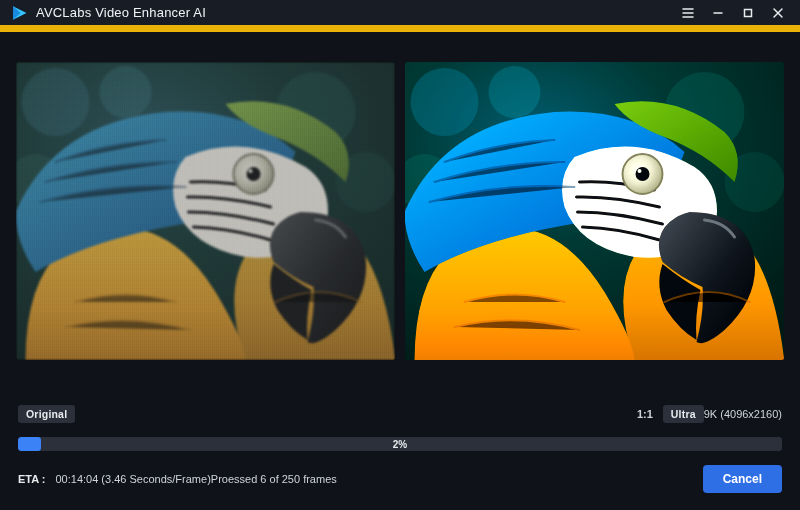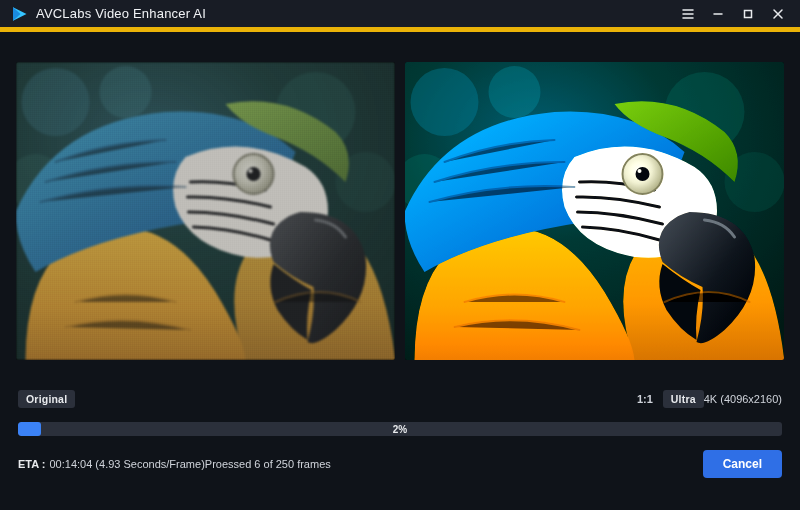--- a/index.html
+++ b/index.html
@@ -12,21 +12,21 @@
     display: flex;
     flex-direction: column;
   }
   
   .titlebar {
     height: 32px;
     background: #181c25;
     display: flex;
     align-items: center;
     padding: 0 8px 0 10px;
-    border-bottom: 5px solid #eab308;
+    border-bottom: 7px solid #eab308;
   }
   .logo {
     display: flex;
     align-items: center;
     gap: 8px;
   }
   .logo svg { display: block; }
   .app-title { font-size: 13px; font-weight: 500; color: #f0f2f5; letter-spacing: .2px; }
   .spacer { flex: 1; }
   .win-controls { display: flex; gap: 2px; }
@@ -61,21 +61,21 @@
     content: "";
     position: absolute; inset: 0;
     background-image:
       repeating-linear-gradient(0deg, rgba(255,255,255,.03) 0 1px, transparent 1px 2px),
       repeating-linear-gradient(90deg, rgba(0,0,0,.04) 0 1px, transparent 1px 2px);
     mix-blend-mode: overlay;
     pointer-events: none;
   }
   
   .info-row {
-    margin-top: 30px;
+    margin-top: 45px;
     display: flex;
     align-items: center;
     gap: 10px;
     padding: 0 2px;
   }
   .badge {
     background: #2b303b;
     color: #e8eaed;
     font-size: 10.5px;
     font-weight: 600;
@@ -106,21 +106,21 @@
     color: #e8eaed; font-size: 10px; font-weight: 600;
   }
   
   .footer-row {
     margin-top: 14px;
     display: flex;
     align-items: center;
     padding: 0 2px 14px 2px;
   }
   .eta { color: #cfd3da; font-size: 11px; }
-  .eta b { color: #e8eaed; font-weight: 700; margin-right: 4px; }
+  .eta b { color: #e8eaed; font-weight: 700; margin-right: 10px; }
   .frames-text { flex: 1; text-align: left; color: #cfd3da; font-size: 11px; }
   .cancel-btn {
     background: #2f6fe6;
     color: #fff;
     font-size: 12px;
     font-weight: 600;
     padding: 7px 20px;
     border: none;
     border-radius: 4px;
     cursor: pointer;
@@ -263,31 +263,31 @@
           </g>
       </svg>
     </div>
   </div>
 
   <div class="info-row">
     <span class="badge">Original</span>
     <span class="mid-label">1:1</span>
     <span class="right-labels">
       <span class="badge">Ultra</span>
-      <span class="res-text">4K (4096x2160)</span>
+      <span class="res-text">9K (4096x2160)</span>
     </span>
   </div>
 
   <div class="progress-area">
     <div class="progress-track">
       <div class="progress-fill" id="progress-fill" style="width: 3%;"></div>
       <div class="progress-pct">2%</div>
     </div>
   </div>
 
   <div class="footer-row">
     <span class="eta">
-      <b>ETA :</b><span>00:14:04 (4.93 Seconds/Frame)</span>
+      <b>ETA :</b><span>00:14:04 (3.46 Seconds/Frame)</span>
     </span>
     <span class="frames-text">Proessed 6 of 250 frames</span>
     <button class="cancel-btn">Cancel</button>
   </div>
 </div>
 
 </body></html>

